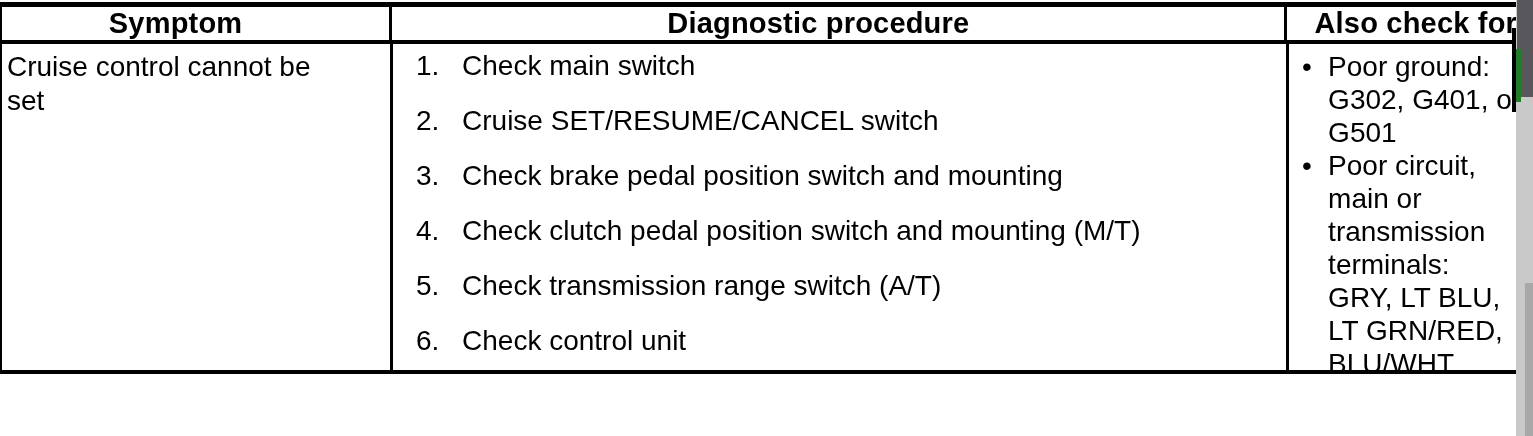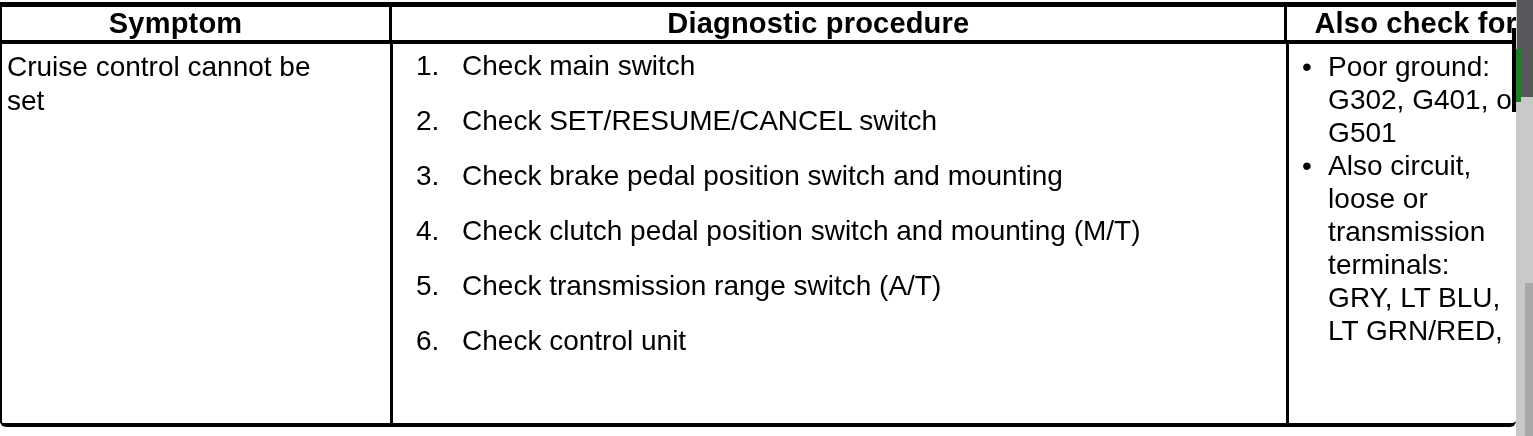--- a/index.html
+++ b/index.html
@@ -28,23 +28,22 @@
     width: 1516px;
     border-top: 5px solid var(--ink);
     box-sizing: border-box;
   }
   .t-row { display: flex; box-sizing: border-box; gap: 40px; }
   .header-row {
     height: 37px;
     border-bottom: 4px solid var(--ink);
   }
   .body-row {
-    height: 383px;
+    height: 330px;
     border-bottom: 4px solid var(--ink);
-    border-radius: 6px;
   }
   .cell {
     box-sizing: border-box;
     overflow: hidden;
   }
   .c1 { width: 369px; border-left: 2px solid var(--ink); }
   .c2 { width: 904px; border-left: 3px solid var(--ink); }
   .c3 { width: 243px; border-left: 3px solid var(--ink); }
 
   .hdr {
@@ -132,21 +131,21 @@
         <span>Cruise control cannot be set</span>
       </div>
 
       <div class="cell c2 proc-cell">
         <div class="proc-item">
           <span class="proc-num">1.</span>
           <span class="proc-text">Check main switch</span>
         </div>
         <div class="proc-item">
           <span class="proc-num">2.</span>
-          <span class="proc-text">Check SET/RESUME/CANCEL switch</span>
+          <span class="proc-text">Cruise SET/RESUME/CANCEL switch</span>
         </div>
         <div class="proc-item">
           <span class="proc-num">3.</span>
           <span class="proc-text">Check brake pedal position switch and mounting</span>
         </div>
         <div class="proc-item">
           <span class="proc-num">4.</span>
           <span class="proc-text">Check clutch pedal position switch and mounting (M/T)</span>
         </div>
         <div class="proc-item">
@@ -161,26 +160,27 @@
 
       <div class="cell c3 also-cell">
         <div class="also-group">
           <span class="bullet-glyph">•</span>
           <div class="also-line">Poor ground:</div>
           <div class="also-line">G302, G401, or</div>
           <div class="also-line">G501</div>
         </div>
         <div class="also-group">
           <span class="bullet-glyph">•</span>
-          <div class="also-line">Also circuit,</div>
-          <div class="also-line">loose or</div>
+          <div class="also-line">Poor circuit,</div>
+          <div class="also-line">main or</div>
           <div class="also-line">transmission</div>
           <div class="also-line">terminals:</div>
           <div class="also-line">GRY, LT BLU,</div>
           <div class="also-line">LT GRN/RED,</div>
+          <div class="also-line">BLU/WHT</div>
         </div>
       </div>
 
     </div>
   </div>
 
   <div class="edge-strip"></div>
   <div class="edge-strip-dark"></div>
   <div class="edge-strip-shade"></div>
   <div class="edge-black-segment"></div>

